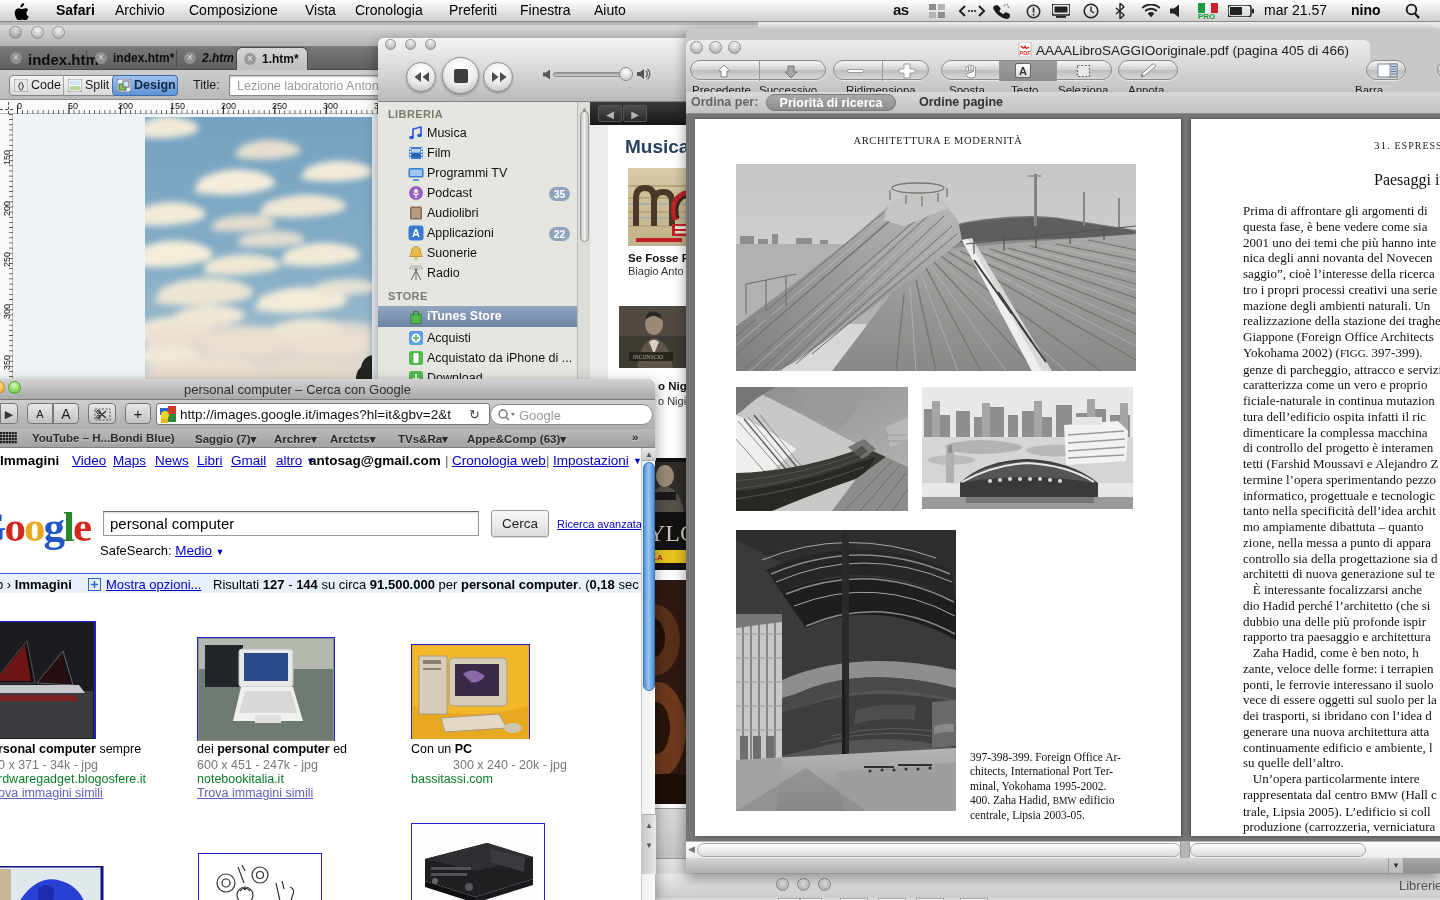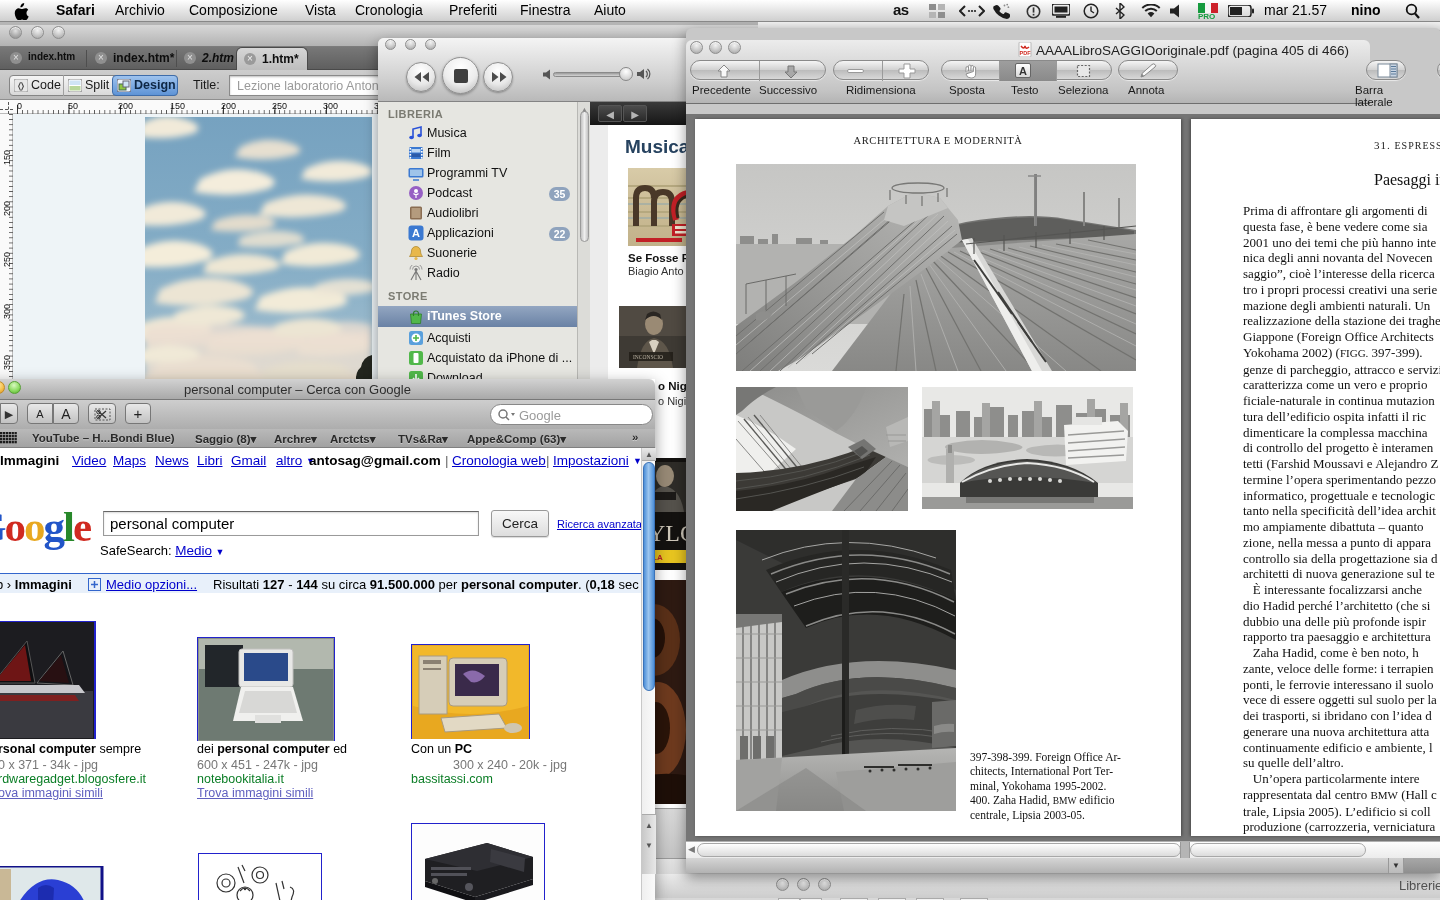--- a/index.html
+++ b/index.html
@@ -18,21 +18,21 @@
 <div class="abs" id="dw" style="left:0px;top:25px;width:780px;height:875px;">
 
   <div class="abs" style="left:0;top:0;width:780px;height:22px;background:linear-gradient(#d8d8d8,#b2b2b2);border-bottom:1px solid #7c7c7c;">
     <div class="tl abs" style="left:9px;top:1px;background:radial-gradient(circle at 50% 35%,#e0e0e0,#a8a8a8 60%,#888);"></div>
     <div class="tl abs" style="left:31px;top:1px;"></div>
     <div class="tl abs" style="left:52px;top:1px;"></div>
   </div>
 
   <div class="abs" style="left:0;top:22px;width:780px;height:23px;background:linear-gradient(#787878,#5f5f5f);border-bottom:1px solid #4a4a4a;">
     <div class="abs" style="left:10px;top:5px;width:12px;height:12px;border-radius:50%;background:#8f8f8f;color:#e0e0e0;font-size:10px;text-align:center;line-height:12px;">×</div>
-    <div class="abs" style="left:28px;top:4px;font-size:10px;font-weight:bold;color:#0d0d0d;">index.htm</div>
+    <div class="abs" style="left:28px;top:4px;font-size:15px;font-weight:bold;color:#0d0d0d;">index.htm</div>
     <div class="abs" style="left:86px;top:3px;width:1px;height:17px;background:#4e4e4e;"></div>
     <div class="abs" style="left:95px;top:5px;width:12px;height:12px;border-radius:50%;background:#8f8f8f;color:#e0e0e0;font-size:10px;text-align:center;line-height:12px;">×</div>
     <div class="abs" style="left:113px;top:4px;font-size:12px;font-weight:bold;color:#0d0d0d;">index.htm*</div>
     <div class="abs" style="left:176px;top:3px;width:1px;height:17px;background:#4e4e4e;"></div>
     <div class="abs" style="left:184px;top:5px;width:12px;height:12px;border-radius:50%;background:#8f8f8f;color:#e0e0e0;font-size:10px;text-align:center;line-height:12px;">×</div>
     <div class="abs" style="left:202px;top:4px;font-size:12px;font-weight:bold;color:#0d0d0d;font-style:italic;">2.htm</div>
     <div class="abs" style="left:236px;top:0px;width:72px;height:23px;background:linear-gradient(#d6d6d6,#bdbdbd);border-radius:6px 6px 0 0;border:1px solid #4a4a4a;border-bottom:none;">
       <div class="abs" style="left:7px;top:5px;width:12px;height:12px;border-radius:50%;background:#9a9a9a;color:#f0f0f0;font-size:10px;text-align:center;line-height:12px;">×</div>
       <div class="abs" style="left:25px;top:4px;font-size:12px;font-weight:bold;color:#0d0d0d;">1.htm*</div>
     </div>
@@ -359,20 +359,31 @@
     <div class="abs" style="left:113px;top:3px;width:26px;height:21px;background:linear-gradient(#e8e8e8,#c2c2c2);border:1px solid #777;border-radius:0 4px 4px 0;color:#222;font-size:14px;text-align:center;line-height:21px;">A</div>
     <div class="abs" style="left:148px;top:3px;width:28px;height:21px;background:linear-gradient(#e8e8e8,#c2c2c2);border:1px solid #777;border-radius:4px;">
       <svg class="abs" style="left:5px;top:4px;" width="17" height="13" viewBox="0 0 17 13">
             <rect x="1" y="1" width="15" height="11" fill="none" stroke="#555" stroke-dasharray="2 1.5"></rect>
             <path d="M4 10 L12 3 M4 3 L12 10" stroke="#333" stroke-width="1.3"></path>
             <circle cx="4.5" cy="9" r="1.8" fill="none" stroke="#333"></circle>
             <circle cx="4.5" cy="4" r="1.8" fill="none" stroke="#333"></circle>
           </svg>
     </div>
     <div class="abs" style="left:185px;top:3px;width:26px;height:21px;background:linear-gradient(#e8e8e8,#c2c2c2);border:1px solid #777;border-radius:4px;color:#222;font-size:15px;text-align:center;line-height:20px;">+</div>
+    <div class="abs" style="left:216px;top:3px;width:334px;height:22px;background:#fff;border:1px solid #787878;border-radius:3px;">
+      <svg class="abs" style="left:3px;top:2px;" width="17" height="17" viewBox="0 0 17 17">
+            <rect x="0" y="2" width="8" height="7" fill="#2a66c8"></rect>
+            <rect x="8" y="0" width="8" height="8" fill="#d03a2a"></rect>
+            <rect x="1" y="9" width="7" height="8" fill="#e8b520"></rect>
+            <rect x="8" y="8" width="8" height="8" fill="#2a8a3a"></rect>
+            <circle cx="5" cy="9" r="4" fill="#f2d22a"></circle>
+          </svg>
+      <div class="abs" style="left:23px;top:3px;font-size:13.5px;color:#111;white-space:nowrap;overflow:hidden;width:290px;">http://images.google.it/images?hl=it&amp;gbv=2&amp;t</div>
+      <div class="abs" style="left:312px;top:3px;font-size:13px;color:#444;">↻</div>
+    </div>
     <div class="abs" style="left:550px;top:4px;width:163px;height:21px;background:#fff;border:1px solid #888;border-radius:11px;">
       <svg class="abs" style="left:7px;top:4px;" width="18" height="12" viewBox="0 0 18 12">
             <circle cx="5" cy="5" r="4" fill="none" stroke="#777" stroke-width="1.5"></circle>
             <path d="M8 8 L11 11" stroke="#777" stroke-width="1.5"></path>
             <path d="M13 4 l4 0 l-2 3z" fill="#777"></path>
           </svg>
       <div class="abs" style="left:28px;top:3px;font-size:13px;color:#9a9a9a;">Google</div>
     </div>
   </div>
 
@@ -399,21 +410,21 @@
             <rect x="14.5" y="6" width="2.3" height="2.3"></rect>
             <rect x="0" y="9" width="2.3" height="2.3"></rect>
             <rect x="2.9" y="9" width="2.3" height="2.3"></rect>
             <rect x="5.8" y="9" width="2.3" height="2.3"></rect>
             <rect x="8.7" y="9" width="2.3" height="2.3"></rect>
             <rect x="11.6" y="9" width="2.3" height="2.3"></rect>
             <rect x="14.5" y="9" width="2.3" height="2.3"></rect>
           </g>
         </svg>
     <div class="abs bm" style="left:92px;top:3px;">YouTube – H...Bondi Blue)</div>
-    <div class="abs bm" style="left:255px;top:3px;">Saggio (8)▾</div>
+    <div class="abs bm" style="left:255px;top:3px;">Saggio (7)▾</div>
     <div class="abs bm" style="left:334px;top:3px;">Archre▾</div>
     <div class="abs bm" style="left:390px;top:3px;">Arctcts▾</div>
     <div class="abs bm" style="left:458px;top:3px;">TVs&amp;Ra▾</div>
     <div class="abs bm" style="left:527px;top:3px;">Appe&amp;Comp (63)▾</div>
     <div class="abs bm" style="left:692px;top:2px;">»</div>
   </div>
 
   <div class="abs" style="left:0;top:69px;width:701px;height:452px;background:#fff;overflow:hidden;">
     <div class="abs" style="left:60px;top:5px;font-size:13.5px;font-weight:bold;color:#000;">Immagini</div>
     <div class="abs glink" style="left:132px;top:5px;">Video</div>
@@ -437,21 +448,21 @@
     <div class="abs" style="left:551px;top:62px;width:58px;height:27px;background:linear-gradient(#f8f8f8,#ddd);border:1px solid #999;border-radius:3px;text-align:center;font-size:13.5px;color:#222;line-height:26px;box-shadow:0 1px 1px rgba(0,0,0,.15);">Cerca</div>
     <div class="abs glink" style="left:617px;top:70px;font-size:11px;white-space:nowrap;">Ricerca avanzata</div>
     <div class="abs" style="left:160px;top:95px;font-size:13px;color:#000;">SafeSearch: <a class="glink2">Medio</a> <span style="font-size:9px;color:#00c;">▼</span></div>
 
     <div class="abs" style="left:0;top:125px;width:701px;height:20px;background:#e8f0fa;border-top:1px solid #3366cc;">
       <div class="abs" style="left:56px;top:3px;font-size:13px;color:#000;">b › <b>Immagini</b></div>
       <svg class="abs" style="left:148px;top:4px;" width="13" height="13">
             <rect width="12" height="12" x=".5" y=".5" fill="#e8f0fa" stroke="#3366cc"></rect>
             <path d="M6.5 3 v7 M3 6.5 h7" stroke="#3366cc" stroke-width="1.5"></path>
           </svg>
-      <div class="abs glink" style="left:166px;top:3px;font-size:13px;">Medio opzioni...</div>
+      <div class="abs glink" style="left:166px;top:3px;font-size:13px;">Mostra opzioni...</div>
       <div class="abs" style="left:273px;top:3px;font-size:13px;color:#000;white-space:nowrap;">Risultati <b>127</b> - <b>144</b> su circa <b>91.500.000</b> per <b>personal computer</b>. (<b>0,18</b> sec</div>
     </div>
 
     <svg class="abs" style="left:35px;top:173px;" width="134" height="118" viewBox="0 0 134 118">
       <rect width="120" height="119" fill="#1c1c20" stroke="#2222cc" stroke-width="2"></rect>
       <rect x="2" y="70" width="116" height="47" fill="#3a3a40"></rect>
       <path d="M18 62 L52 20 L60 62z" fill="#0e0e10" stroke="#555" stroke-width="1"></path>
       <path d="M20 60 L50 24 L56 60z" fill="#6e1515"></path>
       <path d="M62 62 L88 30 L98 64z" fill="#141418" stroke="#666" stroke-width="1"></path>
       <path d="M64 60 L86 34 L94 62z" fill="#281012"></path>
@@ -605,20 +616,25 @@
             <rect x="13" y="1" width="7" height="13" fill="#c8d4e2" stroke="#7a8a9a"></rect>
             <g stroke="#5a7a9a" stroke-width="1.2">
               <path d="M14 3.5 h5 M14 6 h5 M14 8.5 h5 M14 11 h5"></path>
             </g>
           </svg>
     </div>
     <div class="abs capt" style="left:669px;top:44px;">Barra laterale</div>
     <div class="abs cap" style="left:751px;top:20px;width:30px;"></div>
   </div>
 
+  <div class="abs" style="left:0;top:64px;width:755px;height:22px;background:linear-gradient(#d8d8d8,#c2c2c2);border-bottom:1px solid #8a8a8a;">
+    <div class="abs" style="left:5px;top:3px;font-size:12.5px;font-weight:bold;color:#666;">Ordina per:</div>
+    <div class="abs" style="left:80px;top:2px;width:130px;height:17px;background:linear-gradient(#a8a8a8,#8e8e8e);border-radius:9px;border:1px solid #7a7a7a;text-align:center;color:#fff;font-size:12.5px;font-weight:bold;line-height:16px;">Priorità di ricerca</div>
+    <div class="abs" style="left:233px;top:3px;font-size:12.5px;font-weight:bold;color:#333;">Ordine pagine</div>
+  </div>
 
   <div class="abs" style="left:0;top:86px;width:755px;height:727px;background:#757575;overflow:hidden;">
 
     <div class="abs" style="left:9px;top:5px;width:486px;height:717px;background:#fff;box-shadow:1px 0 3px rgba(0,0,0,.4);">
       <div class="abs serif" style="left:0;top:16px;width:486px;text-align:center;font-size:10.5px;letter-spacing:.6px;color:#222;">ARCHITETTURA E MODERNITÀ</div>
 
       <svg class="abs" style="left:41px;top:45px;" width="400" height="207" viewBox="0 0 400 207">
         <defs>
         <linearGradient id="p1sky" x1="0" y1="0" x2="0" y2="1">
                 <stop offset="0" stop-color="#c6c6c4"></stop>

